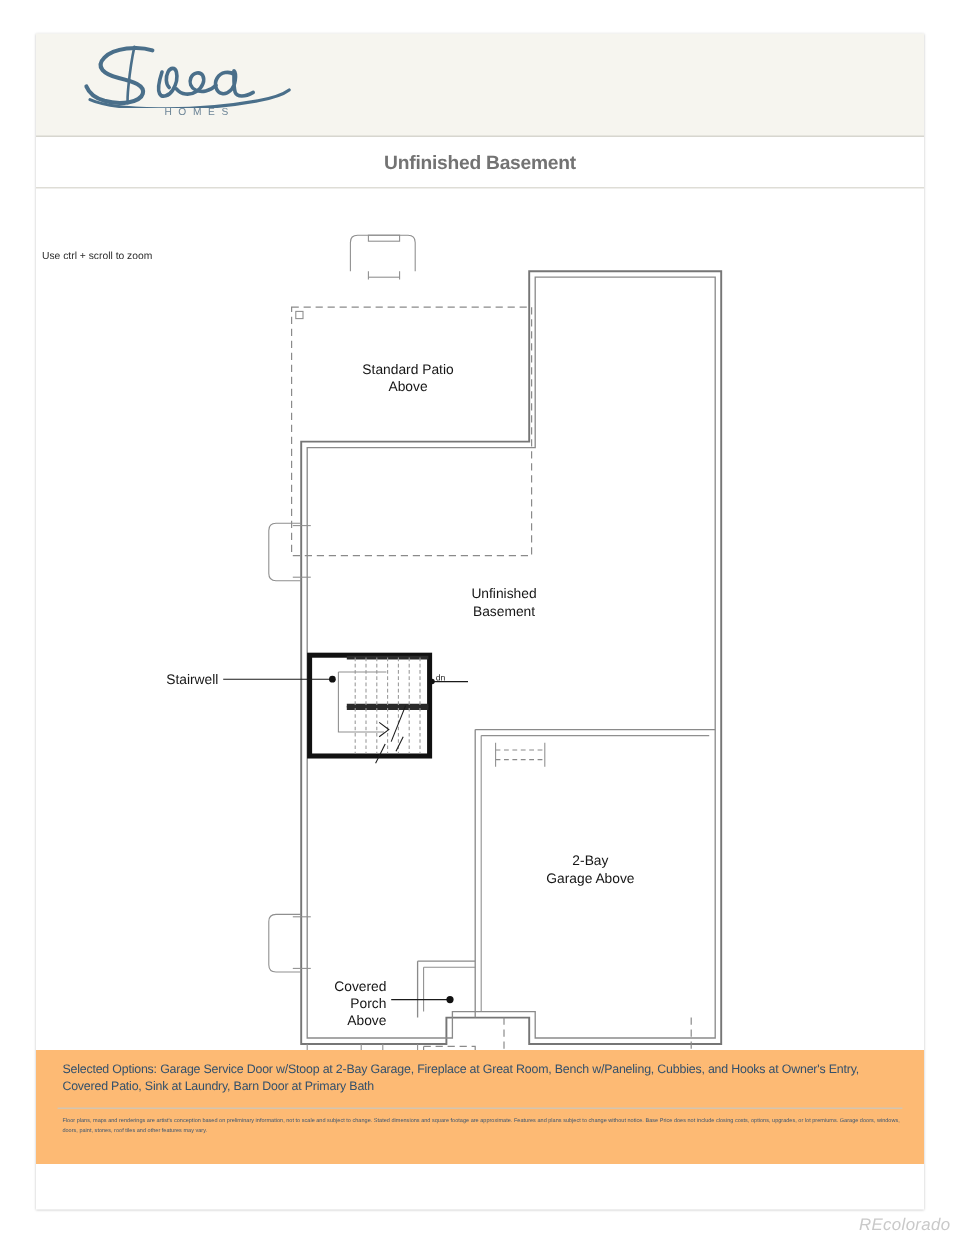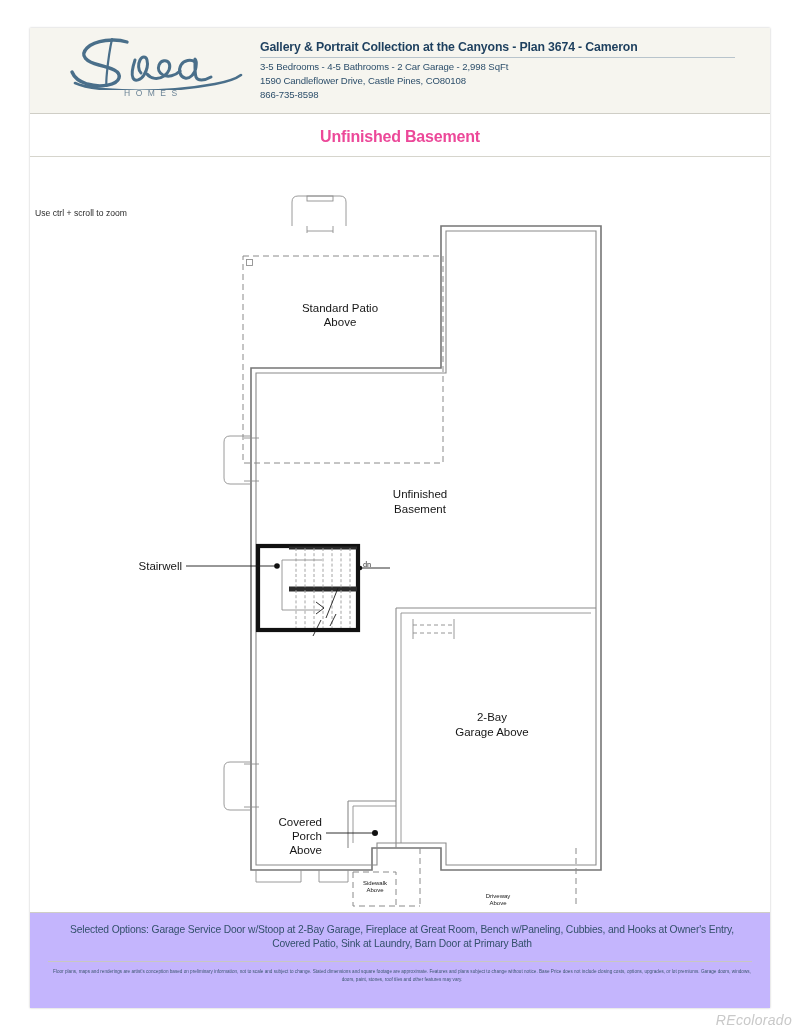--- a/index.html
+++ b/index.html
@@ -40,21 +40,21 @@
     left: 35px; top: 8px;
     width: 185px; height: 72px;
   }
   #logo-script {
     position: absolute;
     left: 0; top: 0;
     width: 185px; height: 54px;
   }
   #logo-sub {
     position: absolute;
-    left: 59px; top: 52px;
+    left: 72px; top: 52px;
     font-size: 8.5px;
     letter-spacing: 5.5px;
     color: #6d8597;
     font-family: "Liberation Sans", sans-serif;
   }
 
   #head-text {
     position: absolute;
     left: 230px; top: 12px;
     width: 480px;
@@ -80,21 +80,21 @@
   }
 
   
   #plan-title {
     position: absolute;
     left: 0; top: 100px;
     width: 740px;
     text-align: center;
     font-size: 16px;
     font-weight: bold;
-    color: #ec4899;
+    color: #737373;
     letter-spacing: -0.2px;
   }
   #title-rule {
     position: absolute;
     left: 0; top: 128px;
     width: 740px;
     height: 1px;
     background: #d6d5cd;
   }
 
@@ -118,25 +118,24 @@
 
   
   #opt-rule-top {
     position: absolute;
     left: 0; top: 884px;
     width: 740px; height: 1px;
     background: #cfcec6;
   }
   #options {
     position: absolute;
-    left: 0; top: 885px;
+    left: 0; top: 847px;
     width: 740px;
     height: 95px;
-    background: #c4b5fd;
-    text-align: center;
+    background: #fdba74;
   }
   #options-text {
     position: absolute;
     left: 22px; top: 10px;
     width: 700px;
     font-size: 10.3px;
     color: #33506b;
     line-height: 14px;
     letter-spacing: -0.15px;
   }
@@ -186,27 +185,20 @@
           <path d="M82 38 C86 43, 93 44, 99 40 C104 36.5, 106 31, 104 27 C102 23.5, 96 24, 94 29
                    C92.5 33, 94 37, 98 39 C103 41.5, 110 40, 115 35" stroke-width="3"></path>
           <path d="M130 26 C126 23, 119 24, 116 29 C113 34, 115 41, 120 42 C125 43, 130 38, 131 31
                    C131.6 27, 131 24, 130 23 C130 29, 129.6 37, 131 41 C132.5 45, 139 45, 146 41" stroke-width="3"></path>
           <path d="M10 47 C30 56, 95 58, 150 48 C163 45.6, 172 42, 176 39" stroke-width="2.6"></path>
         </g>
       </svg>
       <div id="logo-sub">HOMES</div>
     </div>
 
-    <div id="head-text">
-      <div id="head-title">Gallery &amp; Portrait Collection at the Canyons - Plan 3674 - Cameron</div>
-      <div id="head-rule"></div>
-      <div class="head-line">3-5 Bedrooms - 4-5 Bathrooms - 2 Car Garage - 2,998 SqFt</div>
-      <div class="head-line">1590 Candleflower Drive, Castle Pines, CO80108</div>
-      <div class="head-line">866-735-8598</div>
-    </div>
   </div>
 
   <div id="plan-title">Unfinished Basement</div>
   <div id="title-rule"></div>
   <div id="zoom-hint">Use ctrl + scroll to zoom</div>
 
   <div id="plan">
     <svg width="740" height="720" viewBox="0 0 740 720">
 
       <defs>

